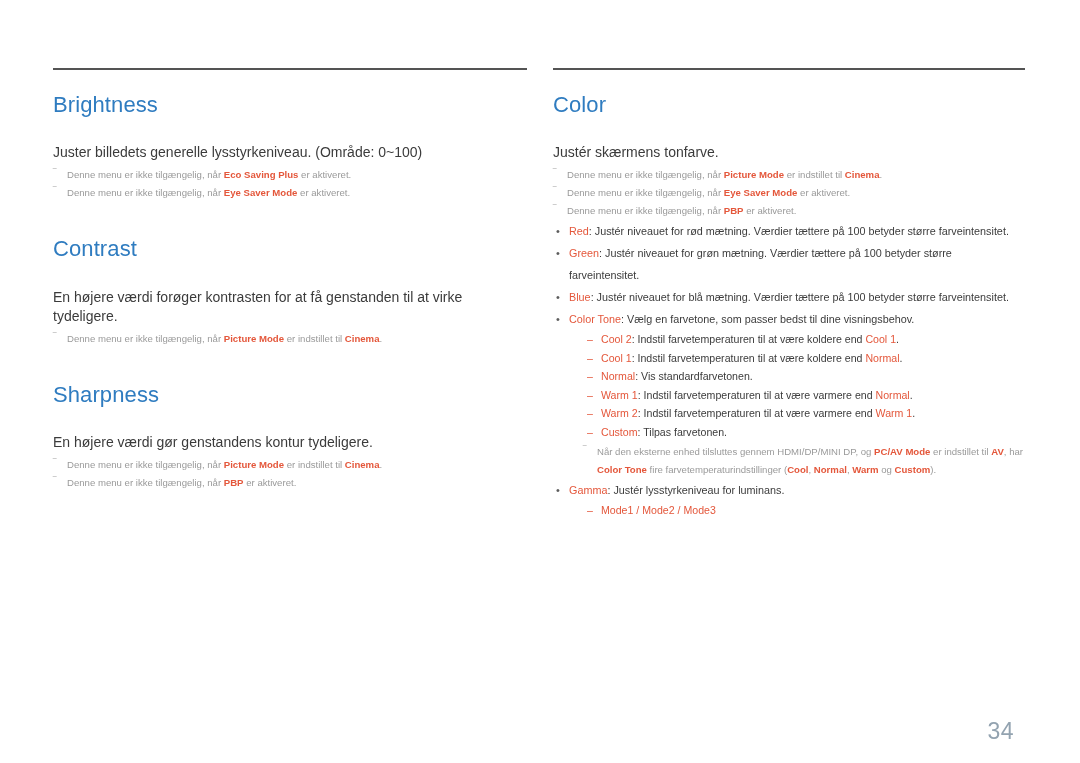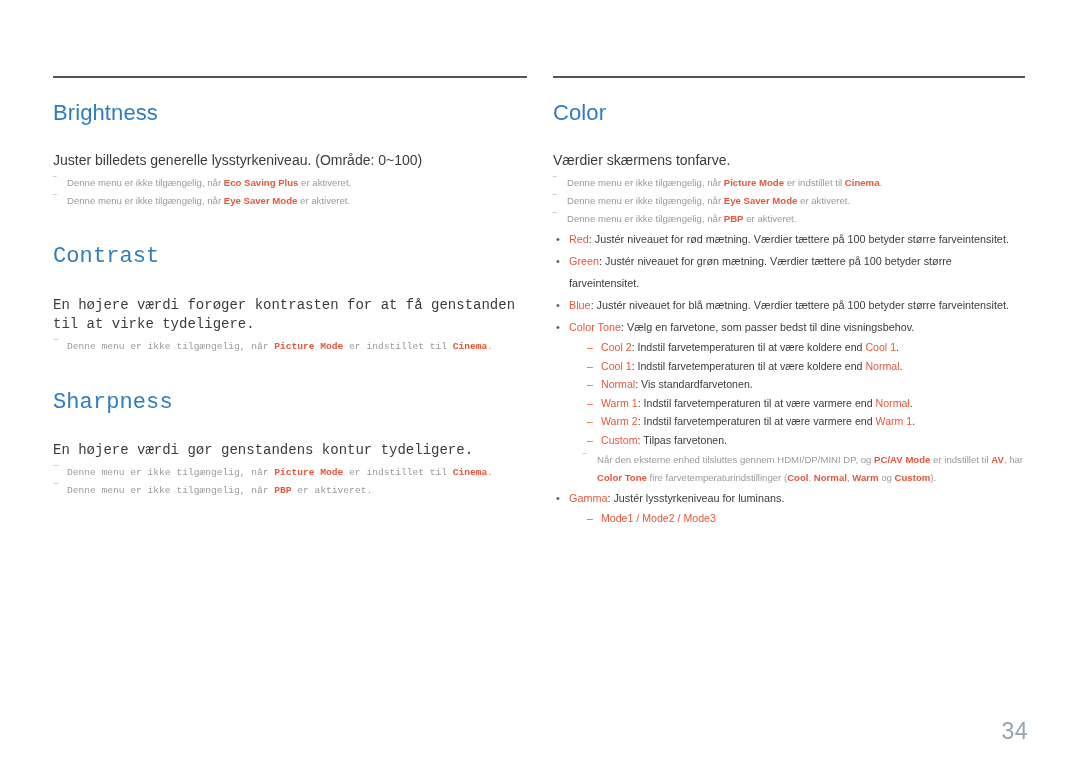--- a/index.html
+++ b/index.html
@@ -20,21 +20,20 @@
     position: absolute;
     inset: 0;
   }
 
   .columns {
     position: absolute;
     left: 0;
     top: 0;
     width: 1080px;
     display: flex;
-    margin-top: 8px;
   }
 
   .col {
     box-sizing: border-box;
   }
   .col-left {
     width: 540px;
     padding: 68px 13px 0 53px;
   }
   .col-right {
@@ -52,21 +51,20 @@
     font-size: 22px;
     font-weight: normal;
     color: #2f7cc0;
     margin: 0 0 26px 0;
     letter-spacing: 0.1px;
     line-height: 1.15;
   }
 
   .section + .section {
     margin-top: 34px;
-    font-family: Liberation Mono, monospace;
   }
 
   p.body-line {
     font-size: 14px;
     line-height: 19px;
     margin: 0 0 0 0;
     color: #3b3b3b;
   }
 
   .note {
@@ -142,21 +140,21 @@
   .note-indent {
     padding-left: 28px;
     margin-top: 2px;
   }
   .note-indent .note-mark {
     left: 14px;
   }
 
   .page-number {
     position: absolute;
-    right: 52px;
+    right: 66px;
     bottom: 18px;
     font-size: 23px;
     color: #93a3b0;
     letter-spacing: 0.5px;
   }
 </style>
 </head>
 <body>
 
 <div class="page">
@@ -183,21 +181,21 @@
             <p class="note"><span class="note-mark">‾</span><span>Denne menu er ikke tilgængelig, når </span><span class="accent">PBP</span><span> er aktiveret.</span></p>
           </div>
         </div>
     </div>
 
     <div class="col col-right">
       <div class="rule"></div>
       <div id="right-section">
           <div class="section">
             <h1 class="section-title">Color</h1>
-            <p class="body-line">Værdier skærmens tonfarve.</p>
+            <p class="body-line">Justér skærmens tonfarve.</p>
             <p class="note note-gap-top"><span class="note-mark">‾</span><span>Denne menu er ikke tilgængelig, når </span><span class="accent">Picture Mode</span><span> er indstillet til </span><span class="accent">Cinema</span><span>.</span></p>
             <p class="note"><span class="note-mark">‾</span><span>Denne menu er ikke tilgængelig, når </span><span class="accent">Eye Saver Mode</span><span> er aktiveret.</span></p>
             <p class="note"><span class="note-mark">‾</span><span>Denne menu er ikke tilgængelig, når </span><span class="accent">PBP</span><span> er aktiveret.</span></p>
             <ul class="bullets">
               <li><span class="dot">•</span><span class="accent">Red</span><span>: Justér niveauet for rød mætning. Værdier tættere på 100 betyder større farveintensitet.</span></li>
               <li><span class="dot">•</span><span class="accent">Green</span><span>: Justér niveauet for grøn mætning. Værdier tættere på 100 betyder større farveintensitet.</span></li>
               <li><span class="dot">•</span><span class="accent">Blue</span><span>: Justér niveauet for blå mætning. Værdier tættere på 100 betyder større farveintensitet.</span></li>
               <li><span class="dot">•</span><span class="accent">Color Tone</span><span>: Vælg en farvetone, som passer bedst til dine visningsbehov.</span><ul class="subitems">
                   <li><span class="dash">–</span><span class="accent">Cool 2</span><span>: Indstil farvetemperaturen til at være koldere end </span><span class="accent">Cool 1</span><span>.</span></li>
                   <li><span class="dash">–</span><span class="accent">Cool 1</span><span>: Indstil farvetemperaturen til at være koldere end </span><span class="accent">Normal</span><span>.</span></li>

